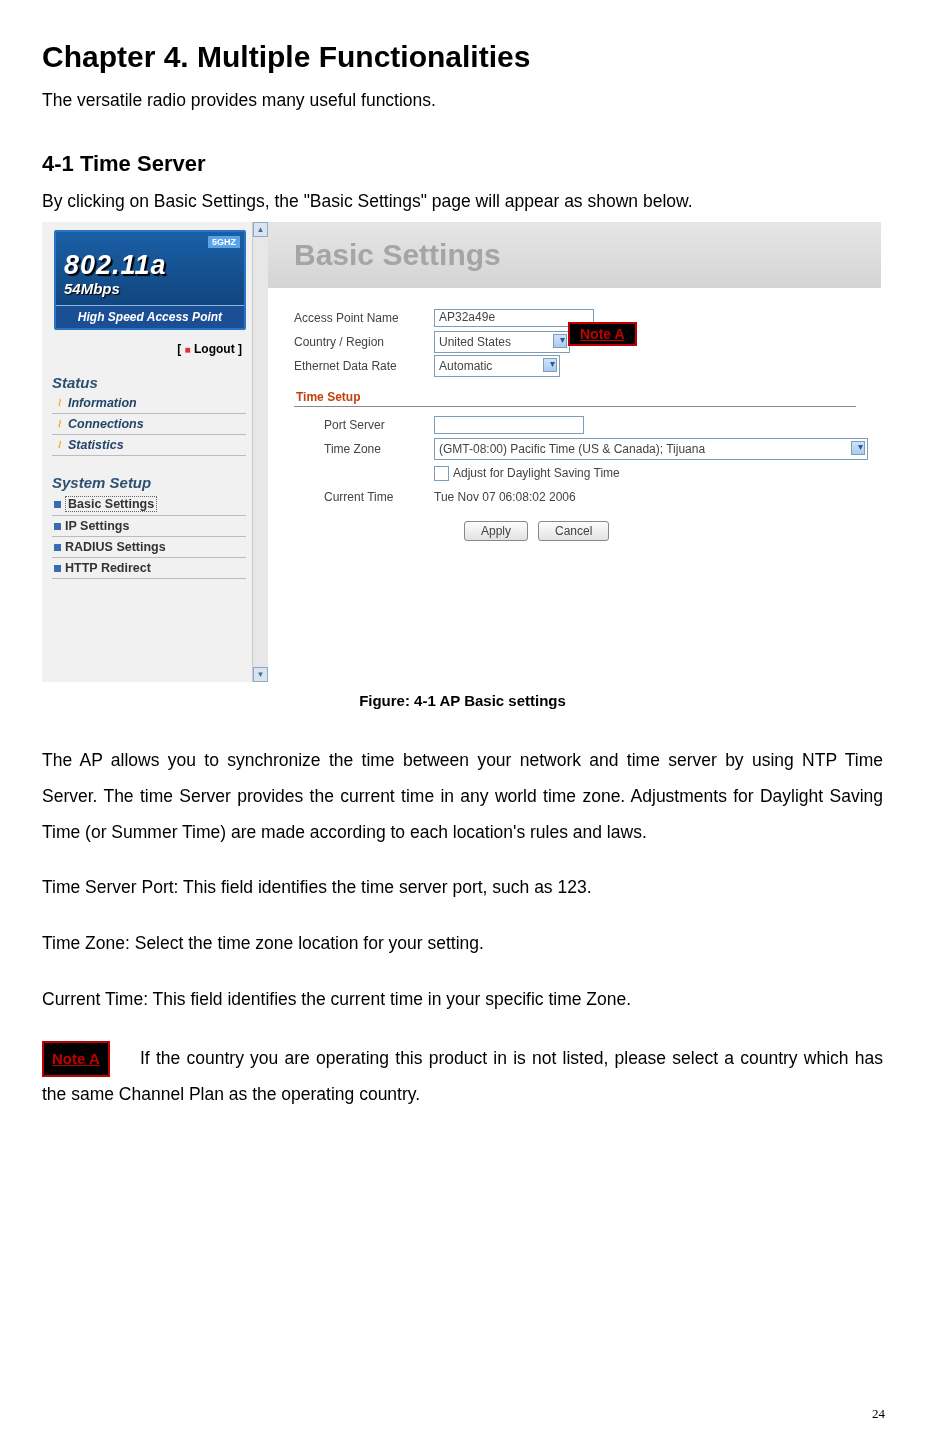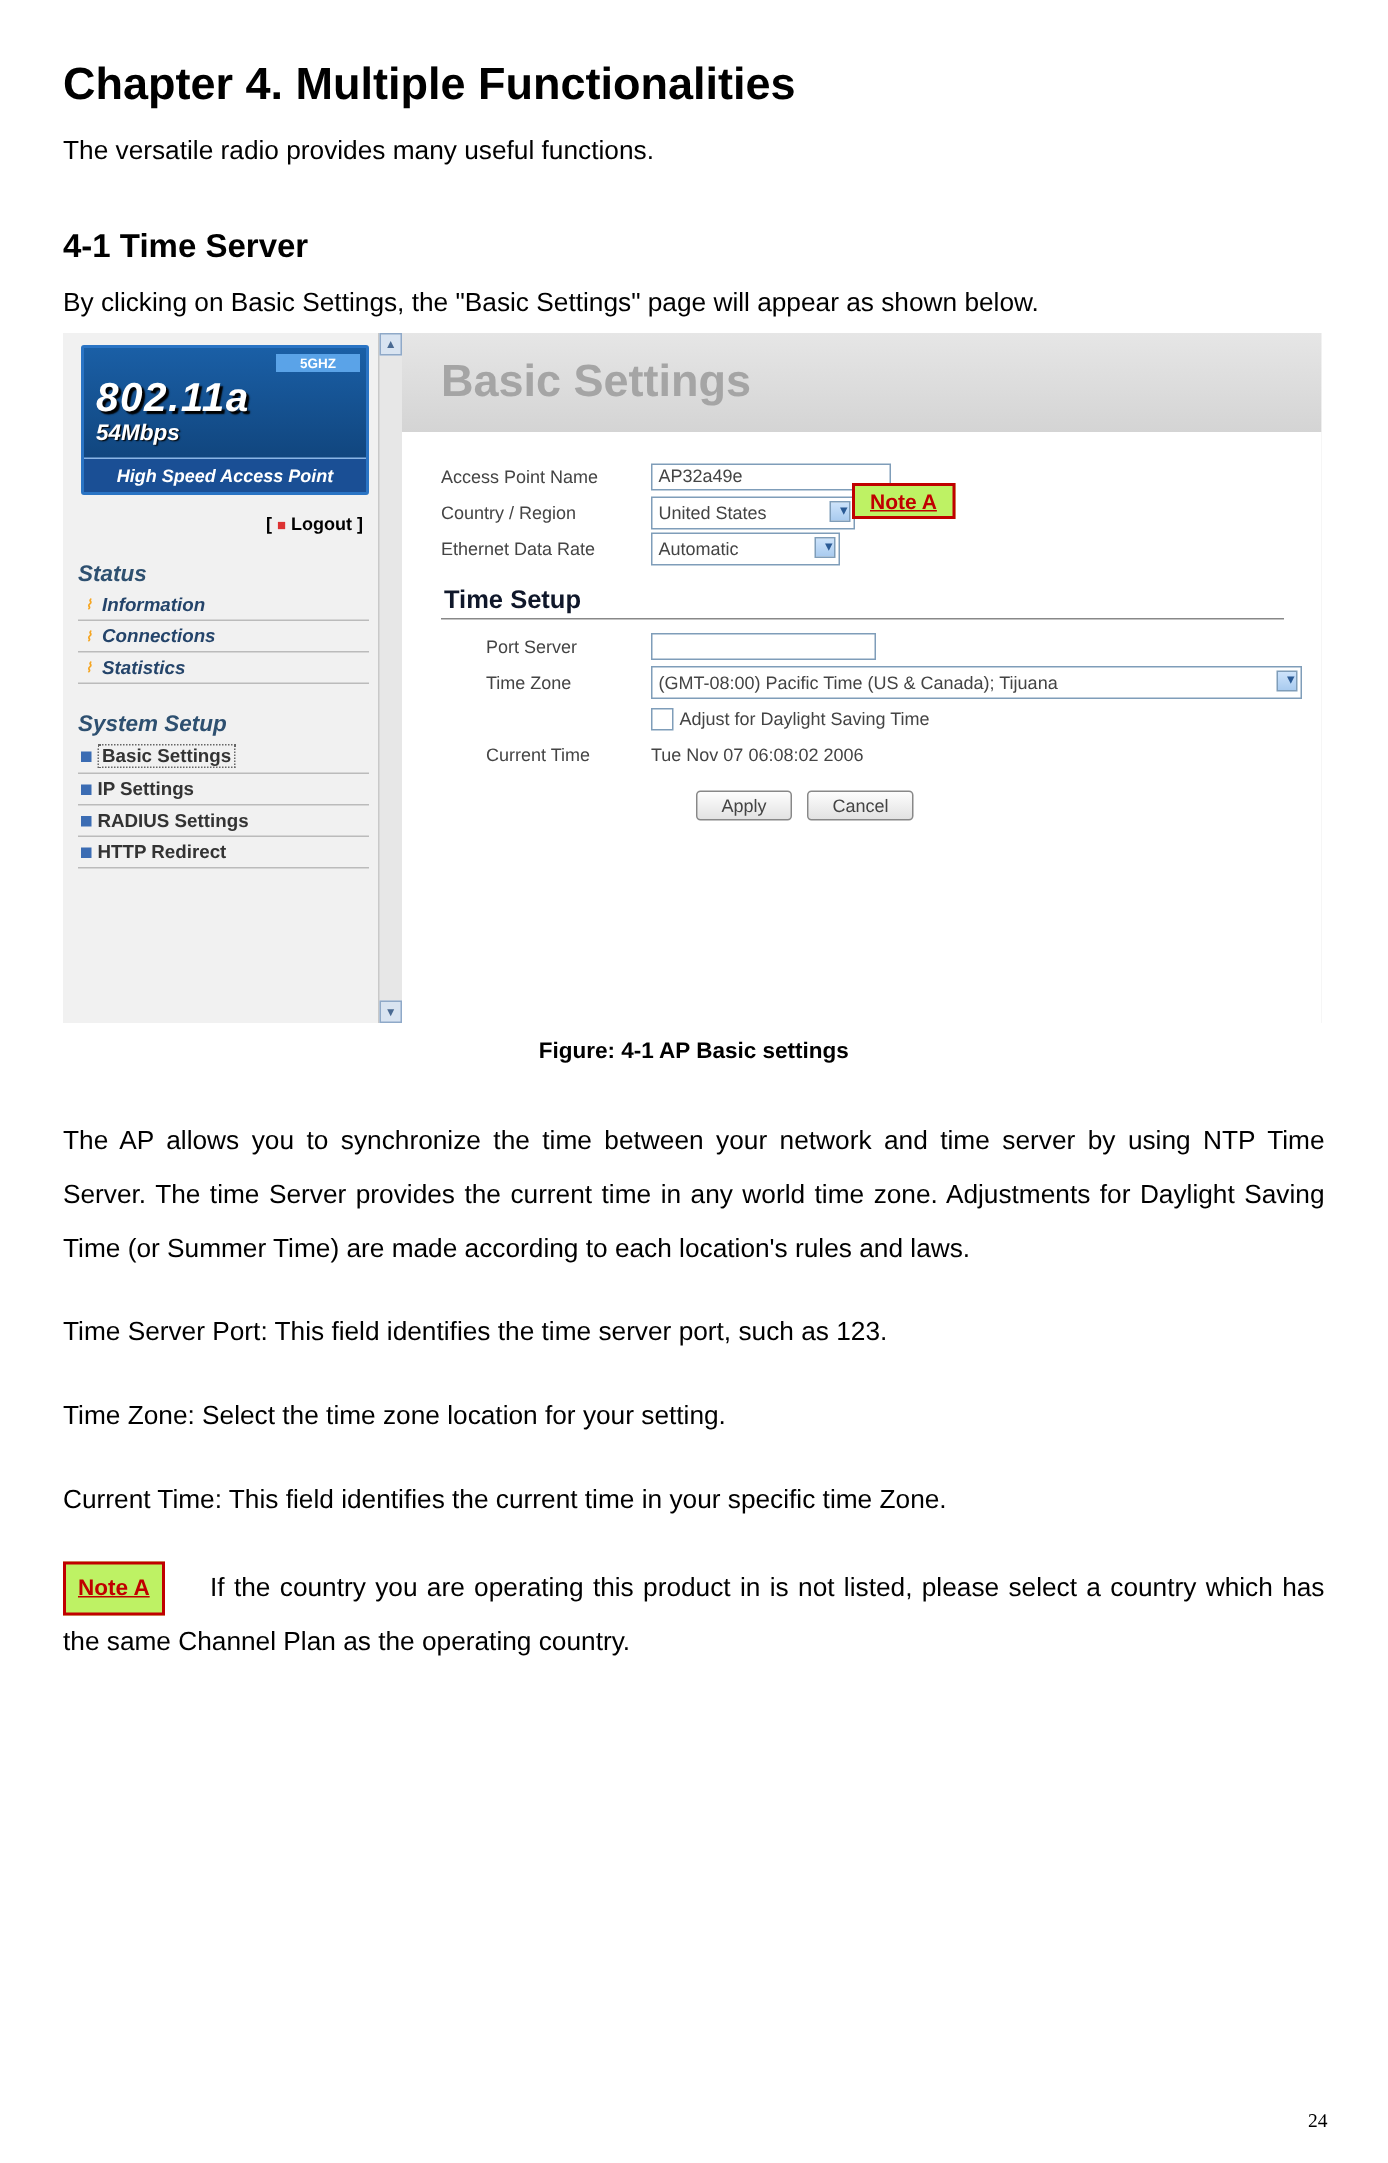--- a/index.html
+++ b/index.html
@@ -78,21 +78,21 @@
     background: linear-gradient(#1a5fa6,#0e3e72);
     border: 2px solid #2a74c4;
     border-radius: 2px;
     color: #fff;
     position: relative;
     overflow:hidden;
   }
   .logo-5g {
     position:absolute; right:4px; top:4px;
     background:#5aa3e8; color:#fff; font-size:9px; font-weight:bold;
-    padding:1px 16px;
+    padding:1px 4px;
   }
   .logo-title {
     position:absolute; left:8px; top:18px;
     font-size:27px; font-weight:bold; font-style:italic;
     text-shadow:2px 2px 1px #000;
     letter-spacing:1px;
     text-align:right;
   }
   .logo-sub {
     position:absolute; left:8px; top:48px;
@@ -193,44 +193,44 @@
   }
   .fselect::before {
     content:"▾";
     position:absolute; right:4px; top:2px;
     font-size:10px; color:#2a5a95; z-index:1;
   }
   .section-bar {
     margin: 8px 0 6px 0;
     padding: 4px 0 2px 2px;
     font-weight:bold;
-    color:#0f172a;
+    color:#c2410c;
     border-bottom:1px solid #888;
     width: 560px;
-    font-size:17px;
+    font-size:12px;
   }
   .indent { padding-left:30px; }
   .chk {
     width:13px;height:13px;border:1px solid #7f9db9;background:#fff;display:inline-block;vertical-align:middle;margin-right:4px;
   }
   .btnrow {
     margin-top:12px;
     margin-left:170px;
     display:flex; gap:10px;
   }
   .winbtn {
     border:1px solid #888;
     background:linear-gradient(#fdfdfd,#e2e2e2);
     font-size:12px;
     padding:2px 16px;
     border-radius:3px;
   }
   .note-badge {
     display:inline-block;
-    background:#bef264;
+    background:#000000;
     border:2px solid #c00000;
     color:#c00000;
     font-weight:bold;
     font-size:14px;
     text-decoration:underline;
     padding:2px 10px;
     text-align:center;
   }
   .note-in-shot {
     position:absolute;

